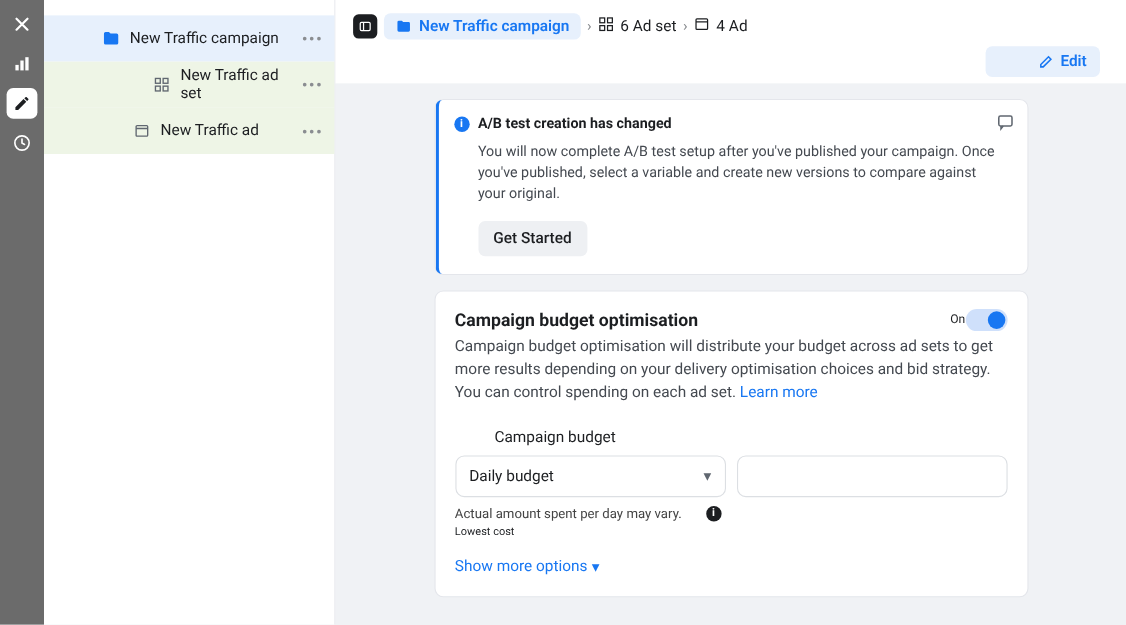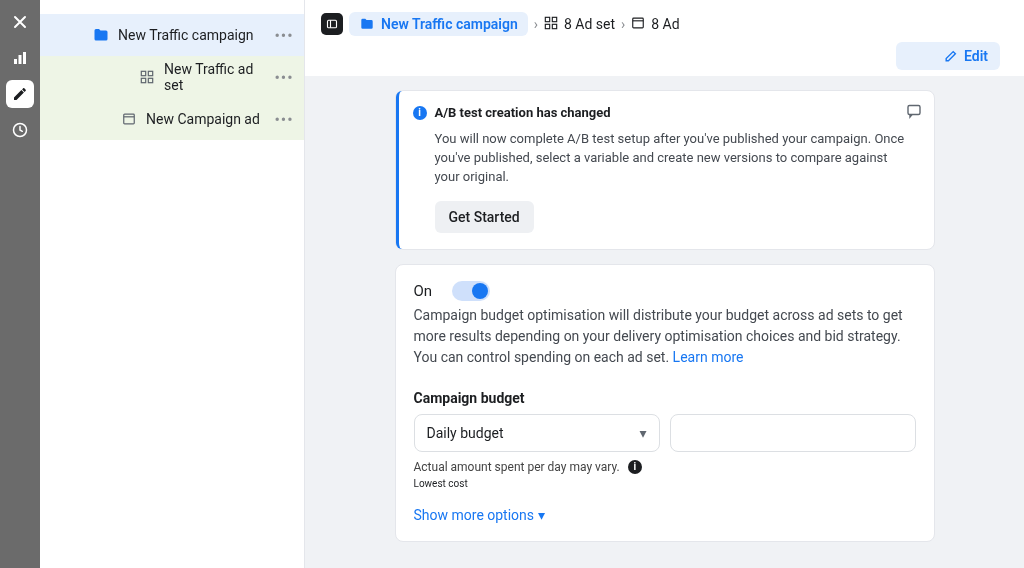--- a/index.html
+++ b/index.html
@@ -154,56 +154,56 @@
     cursor: pointer;
   }
 
   .card.padded { padding: 16px 18px 18px 18px; }
 
   .section-head {
     display: flex; align-items: center; justify-content: space-between;
   }
   .section-head h3 { font-size: 16px; font-weight: 700; }
   .toggle {
-    display: flex; align-items: center; gap: 20px;
-    font-size: 15px;
+    display: flex; align-items: center; gap: 0;
+    font-size: 11px;
   }
   .switch {
     width: 38px; height: 20px; border-radius: 20px;
     background: #cfe0fb;
     position: relative;
   }
   .switch::after {
     content: '';
     position: absolute; top: 2px; right: 2px;
     width: 16px; height: 16px; border-radius: 50%;
     background: #1877f2;
   }
   .section-desc {
     font-size: 14px; color: #444950;
     line-height: 1.5;
     margin-top: 4px;
   }
   .link { color: #1877f2; cursor: pointer; }
 
-  .field-label { font-size: 14px; font-weight: 700; margin-top: 22px; }
+  .field-label { font-size: 14px; font-weight: 400; margin-top: 22px; margin-left: 36px; }
   .field-row { display: flex; gap: 10px; margin-top: 8px; }
   .select, .tinput {
     flex: 1;
     border: 1px solid #dcdfe3;
     border-radius: 8px;
     height: 38px;
     display: flex; align-items: center;
     padding: 0 12px;
     font-size: 14px;
     background: #fff;
   }
   .select { justify-content: space-between; cursor: pointer; }
   .select .caret { color: #606770; }
-  .hint { font-size: 12px; color: #444; margin-top: 8px; display:flex; align-items:center; gap:8px;}
+  .hint { font-size: 12px; color: #444; margin-top: 8px; display:flex; align-items:center; gap:22px;}
   .hint .q { width:14px;height:14px;border-radius:50%;background:#1c1e21;color:#fff;display:flex;align-items:center;justify-content:center;font-size:10px;font-weight:700;}
   .value-plain { font-size: 10px; margin-top: 4px; }
   .show-more { color: #1877f2; font-size: 14px; margin-top: 18px; display:flex; align-items:center; gap:4px; cursor:pointer;}
 </style>
 </head>
 <body>
 
 <div class="rail">
   <div class="rail-btn">
     <svg viewBox="0 0 16 16" fill="none" stroke="currentColor" stroke-width="2" stroke-linecap="round">
@@ -252,21 +252,21 @@
     <span class="label">New Traffic ad set</span>
     <span class="dots">•••</span>
   </div>
   <div class="tree-row ad">
     <span class="ticon">
       <svg viewBox="0 0 16 16" width="14" height="14" fill="none" stroke="currentColor" stroke-width="1.4">
           <rect x="2" y="2.5" width="12" height="11" rx="1"></rect>
           <line x1="2" y1="5.5" x2="14" y2="5.5"></line>
         </svg>
     </span>
-    <span class="label">New Campaign ad</span>
+    <span class="label">New Traffic ad</span>
     <span class="dots">•••</span>
   </div>
 </div>
 
 <div class="main">
 
   <div class="topbar">
     <div class="crumbs">
       <span class="sq dark">
         <svg viewBox="0 0 16 16" width="12" height="12" fill="none" stroke="currentColor" stroke-width="1.5">
@@ -285,31 +285,31 @@
       <span class="chev">›</span>
       <span class="crumb-plain">
         <span class="cicon">
           <svg viewBox="0 0 16 16" width="14" height="14" fill="none" stroke="currentColor" stroke-width="1.3">
               <rect x="1.5" y="1.5" width="5" height="5"></rect>
               <rect x="9.5" y="1.5" width="5" height="5"></rect>
               <rect x="1.5" y="9.5" width="5" height="5"></rect>
               <rect x="9.5" y="9.5" width="5" height="5"></rect>
             </svg>
         </span>
-        <span>8 Ad set</span>
+        <span>6 Ad set</span>
       </span>
       <span class="chev">›</span>
       <span class="crumb-plain">
         <span class="cicon">
           <svg viewBox="0 0 16 16" width="14" height="14" fill="none" stroke="currentColor" stroke-width="1.3">
               <rect x="2" y="2.5" width="12" height="11" rx="1"></rect>
               <line x1="2" y1="5.5" x2="14" y2="5.5"></line>
             </svg>
         </span>
-        <span>8 Ad</span>
+        <span>4 Ad</span>
       </span>
     </div>
 
     <div class="mode-row">
       <div class="mode-btn edit">
         <svg viewBox="0 0 16 16" width="14" height="14" fill="none" stroke="currentColor" stroke-width="1.6">
             <path d="M2.5 11V13.5H5l8-8L10.5 3l-8 8z"></path>
           </svg>
         <span>Edit</span>
       </div>
@@ -333,20 +333,21 @@
           </div>
           <div class="notice-body">You will now complete A/B test setup after you've published your campaign. Once you've published, select a variable and create new versions to compare against your original.</div>
           <div class="gs-btn">
             <span>Get Started</span>
           </div>
         </div>
       </div>
 
       <div class="card padded">
         <div class="section-head">
+          <h3>Campaign budget optimisation</h3>
           <div class="toggle">
             <span>On</span>
             <span class="switch"></span>
           </div>
         </div>
         <p class="section-desc">
           <span>Campaign budget optimisation will distribute your budget across ad sets to get more results depending on your delivery optimisation choices and bid strategy. You can control spending on each ad set. </span><span class="link">Learn more</span>
         </p>
 
         <div class="field-label">Campaign budget</div>

